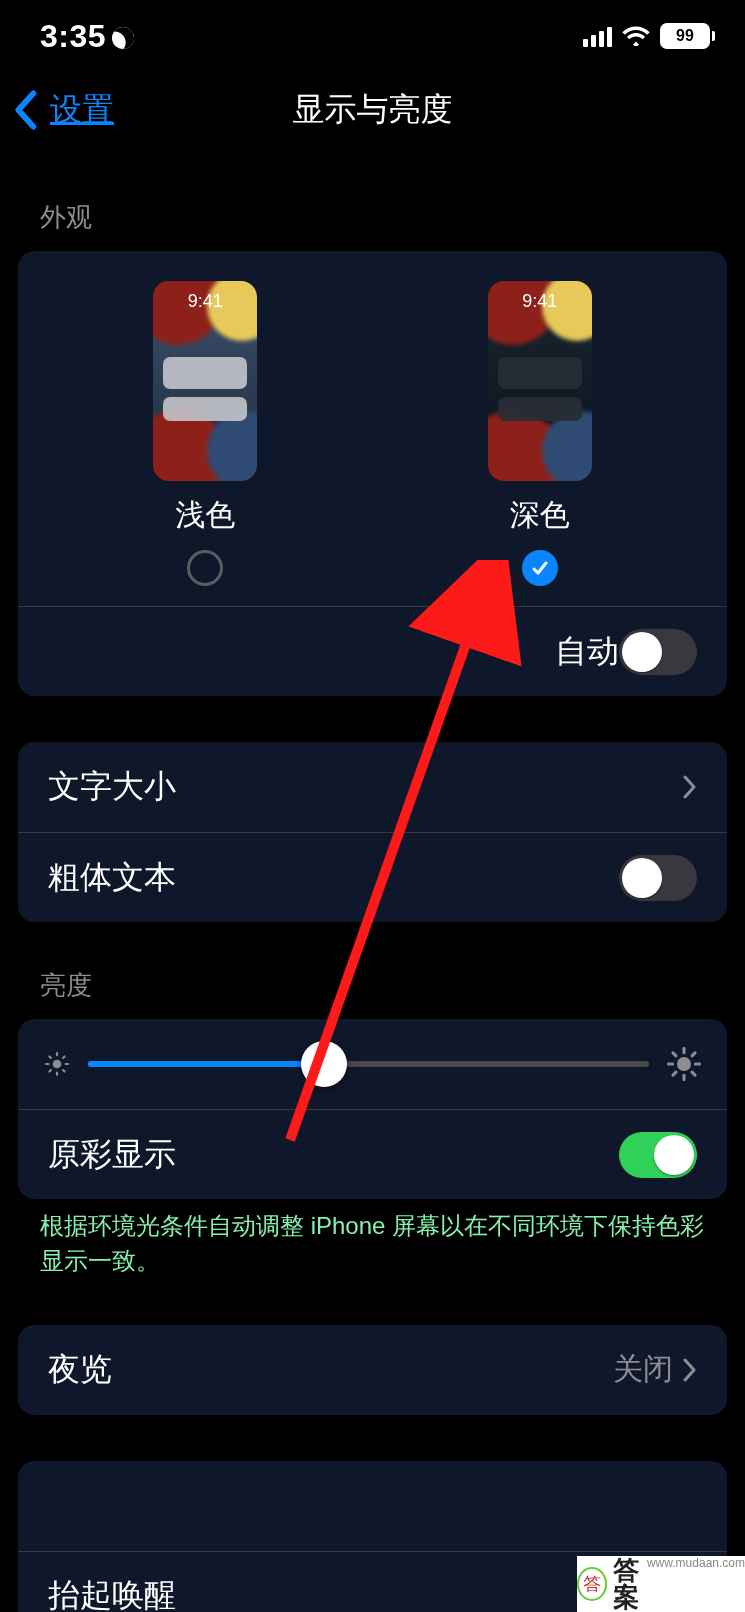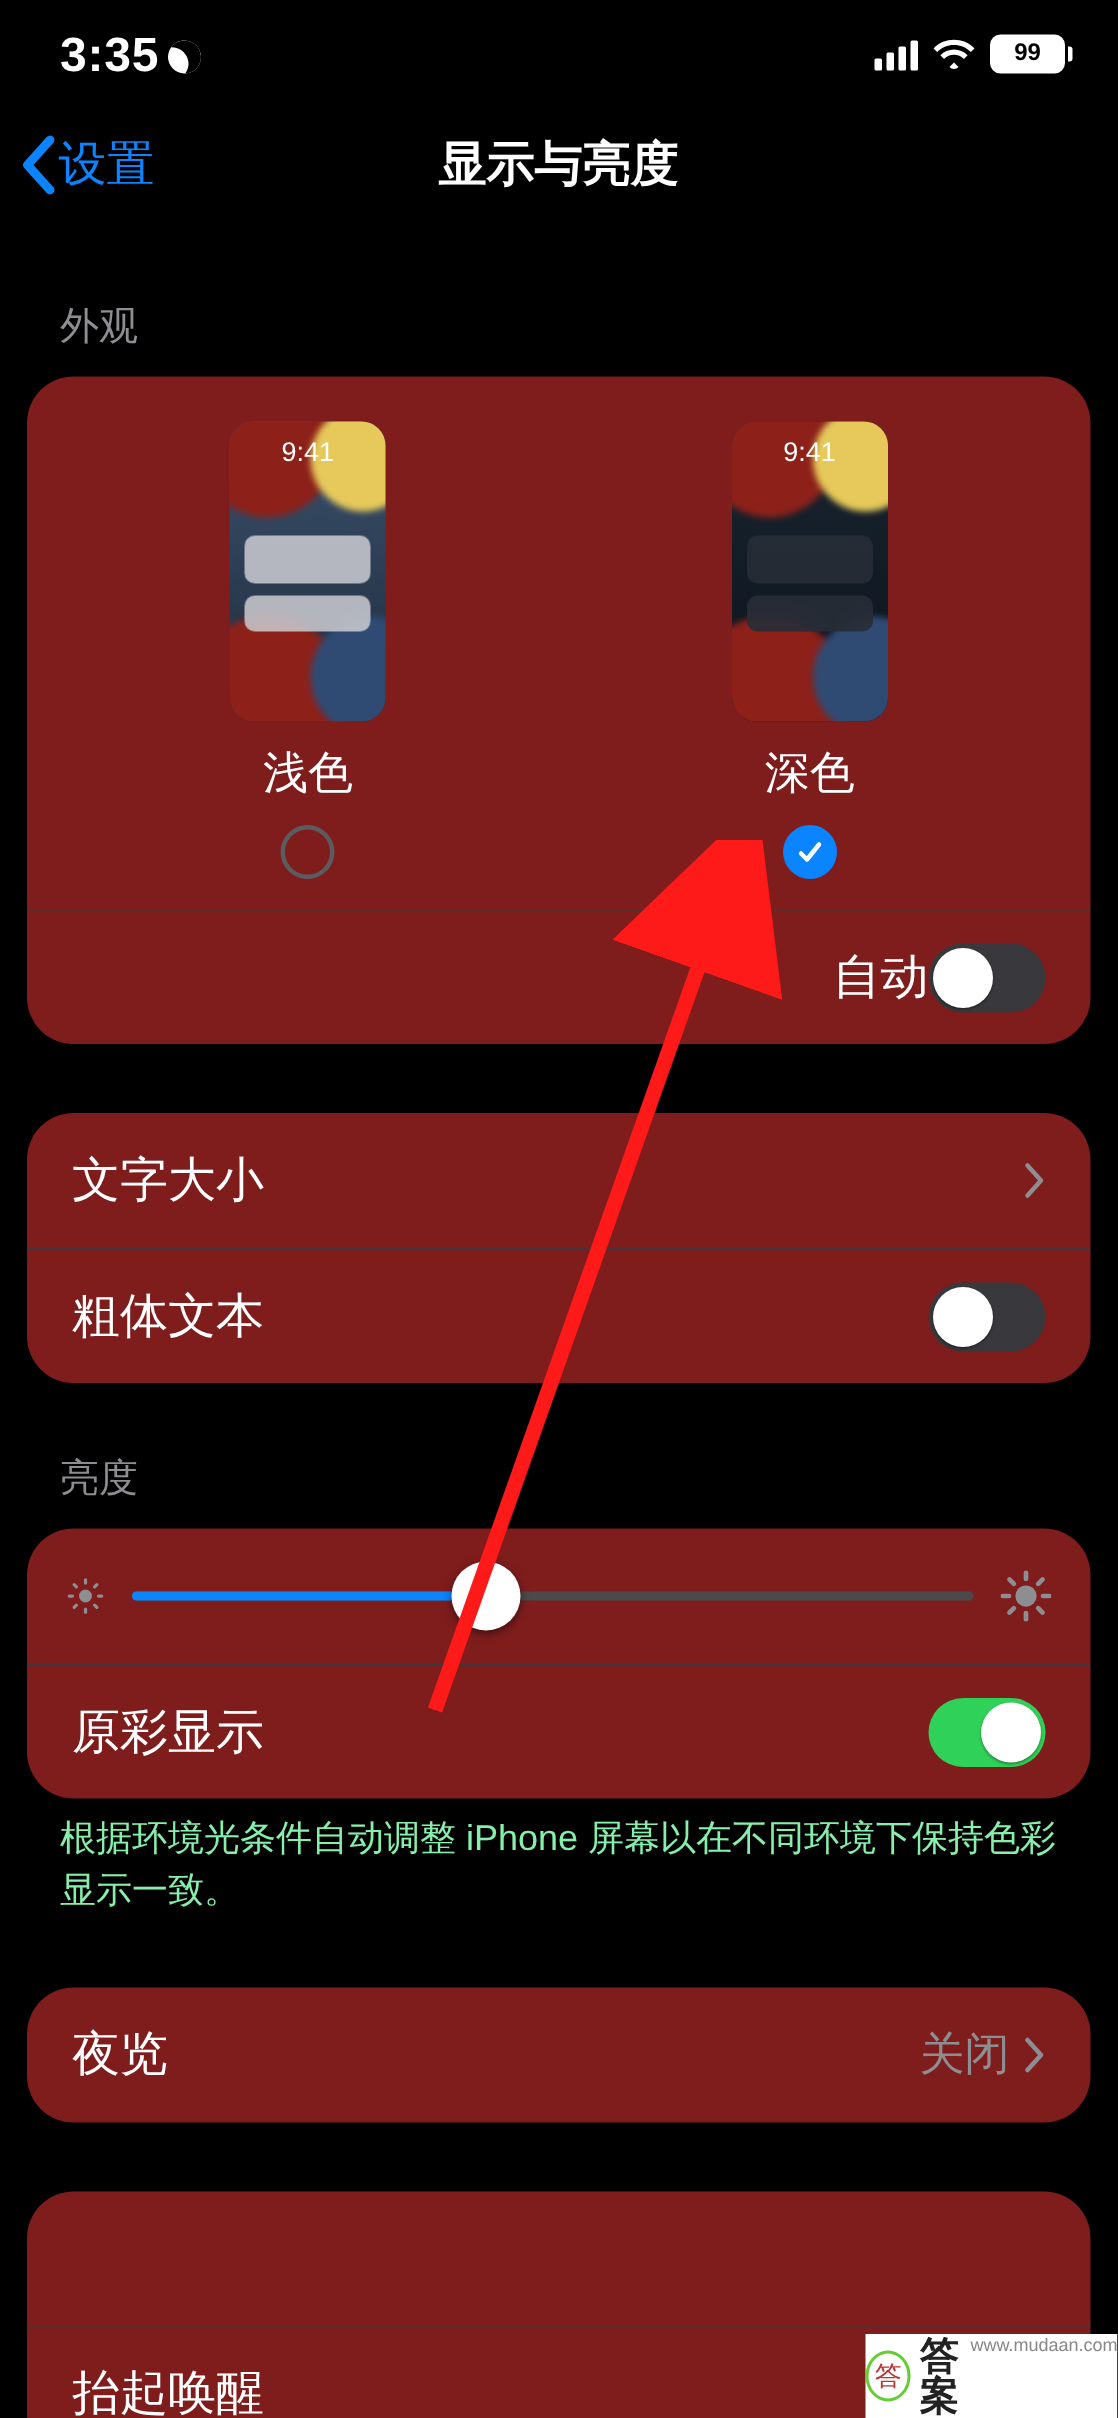--- a/index.html
+++ b/index.html
@@ -14,28 +14,28 @@
   .signal { display:flex; align-items:flex-end; gap:3px; height:22px;}
   .signal span { width:5px; background:#fff; border-radius:1px; }
   .signal span:nth-child(1){height:8px;} .signal span:nth-child(2){height:12px;} .signal span:nth-child(3){height:16px;} .signal span:nth-child(4){height:20px;}
   .wifi-ic svg { width:28px; height:22px; display:block;}
   .battery { display:flex; align-items:center; gap:2px;}
   .battery .body { width:50px; height:26px; border:2px solid #fff; border-radius:7px; display:flex; align-items:center; justify-content:center; font-size:16px; font-weight:700; color:#000; background:#fff;}
   .battery .tip { width:3px; height:10px; background:#fff; border-radius:0 2px 2px 0;}
 
   
   .navhead { height:60px; display:flex; align-items:center; justify-content:center; position:relative; margin-top:20px;}
-  .navhead .back { position:absolute; left:12px; top:0; bottom:0; display:flex; align-items:center; gap:1px; color:#0a84ff; font-size:32px; }
+  .navhead .back { position:absolute; left:12px; top:0; bottom:0; display:flex; align-items:center; gap:12px; color:#0a84ff; font-size:32px;text-decoration:underline; }
   .navhead .back svg { width:26px; height:40px; }
-  .navhead .title { font-size:32px; font-weight:700; }
+  .navhead .title { font-size:32px; font-weight:400; }
 
   
   .content { padding: 60px 18px 0 18px; }
   .section-header { color:#8d8d92; font-size:26px; padding:0 22px 16px 22px; }
-  .group { background:#7f1d1d; border-radius:31px; overflow:hidden; }
+  .group { background:#0f172a; border-radius:16px; overflow:hidden; }
   .row { display:flex; align-items:center; justify-content:space-between; min-height:90px; padding:0 30px; }
   .row + .row { border-top:1px solid #3a3a3c; margin-left:0; }
   .row .label { font-size:32px; color:#fff; }
   .row .value { font-size:30px; color:#8d8d92; }
   .row .chev { margin-left:10px; }
   .row .chev svg { width:14px; height:24px; display:block; }
   .footer-note { color:#86efac; font-size:24px; line-height:1.45; padding:10px 22px 0 22px; }
 
   
   .appearance-row { display:flex; justify-content:space-around; padding:30px 20px 20px 20px; }

